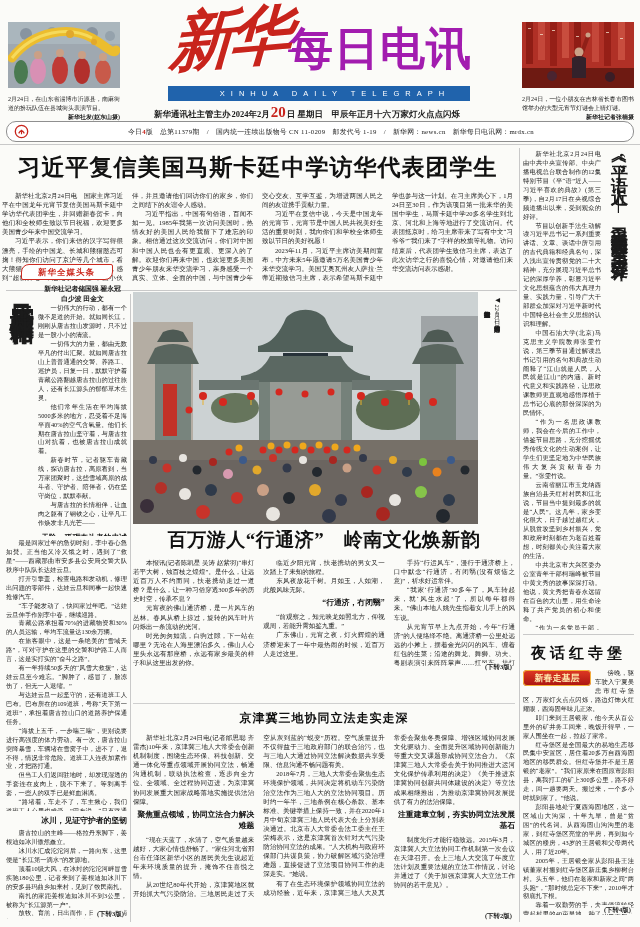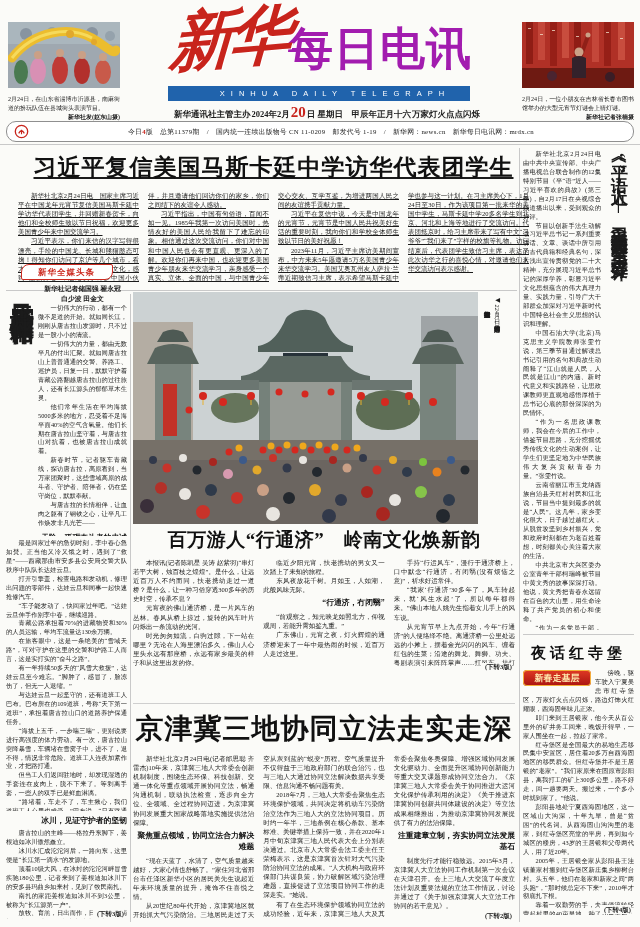--- a/index.html
+++ b/index.html
@@ -19,36 +19,36 @@
 
   
   .logo-xinhua { left:170px; top:6px; font-size:64px; font-weight:bold; font-style:italic;
     color:#c8241c; transform:rotate(-5deg) skewX(-8deg); letter-spacing:-6px; line-height:1;
     text-shadow:1px 1px 0 #fff; z-index:3; font-family:"DejaVu Serif",serif; }
   .logo-rest { left:288px; top:26px; font-size:45px; font-weight:900; color:#a21caf;
     letter-spacing:1px; line-height:1; z-index:2; font-family:"DejaVu Serif",serif; }
   .banner-blue { left:168px; top:86px; width:302px; height:15px; background:#2063ac; z-index:1;
     color:#fff; font-family:"Liberation Sans",sans-serif; font-size:7.5px; letter-spacing:6px;
     line-height:15px; text-align:center; padding-left:32px; }
-  .dateline { left:174px; top:104px; width:306px; display:flex; justify-content:space-between;
+  .dateline { left:154px; top:104px; width:306px; display:flex; justify-content:space-between;
     align-items:baseline; font-size:8.5px; font-weight:bold; }
   .date-day { font-size:15px; color:#c8241c; font-weight:bold; padding:0 1px; }
   .infobar { left:6px; top:121px; width:628px; height:21px; border:1px solid #8f8f8f;
     border-radius:10px; display:flex; align-items:center; background:#fff; }
   .infobar-text { flex:1; text-align:center; font-size:6.8px; letter-spacing:.3px; }
   .info-day { color:#c8241c; font-weight:bold; }
   .emblem { width:15px; height:15px; margin-left:7px; flex:0 0 auto; }
 
   
   .photo-card { width:112px; top:22px; }
   .photo-card .cap { margin-top:3px; font-size:6px; line-height:1.5; text-align:justify; }
   .photo-card .credit { font-size:6px; text-align:right; font-weight:bold; }
 
   
-  .lead { left:18px; top:148px; width:511px;text-decoration:underline; }
+  .lead { left:2px; top:148px; width:511px; }
   .lead h1 { font-size:23px; text-align:center; letter-spacing:1px; margin:4px 0 8px; }
   .cols4 { column-count:4; column-gap:9px; height:100px; overflow:hidden; }
   .cols3 { column-count:3; column-gap:9px; overflow:hidden; }
 
   
   .feature { left:6px; top:264px; width:121px; }
   .badge-quanmei { width:92px; margin:0 auto 4px; border:1px solid #cc2a20; color:#cc2a20;
     font-size:8.5px; font-weight:bold; text-align:center; line-height:14px; height:16px;
     letter-spacing:1px; border-radius:8px 2px 8px 2px; background:#fff; }
   .feat-top { display:flex; height:252px; overflow:hidden; }
@@ -67,21 +67,21 @@
   .photo-capv .credit { font-weight:bold; margin-top:10px; }
 
   
   .tongji { left:133px; top:527px; width:382px; height:146px; }
   .tongji h2 { font-size:19px; text-align:center; letter-spacing:.5px; margin-bottom:5px; }
   .tongji .cols3 { height:116px; }
   .tongji { position:absolute; }
 
   
   .jjj { left:133px; top:703px; width:382px; height:219px; border-top:1px solid #cfcfcf; padding-top:6px; }
-  .jjj h2 { font-size:28px; text-align:center; letter-spacing:1px; margin-bottom:6px; }
+  .jjj h2 { font-size:12px; text-align:center; letter-spacing:1px; margin-bottom:6px; }
   .jjj .cols3 { height:168px; }
 
   
   .sidebar-top { left:523px; top:150px; width:111px; height:480px; display:flex; }
   .sidebar-top .txt { flex:1; overflow:hidden; }
   .vtitle-side { writing-mode:vertical-rl; font-size:17px; font-weight:bold; width:30px;
     line-height:30px; letter-spacing:1.5px; margin-left:3px; }
   .sidebar-bottom { left:523px; top:642px; width:111px; height:280px; }
   .sidebar-bottom h2 { font-size:15px; text-align:center; letter-spacing:4px; margin:2px 0 6px; }
   .sb-body { position:relative; height:246px; overflow:hidden; }

